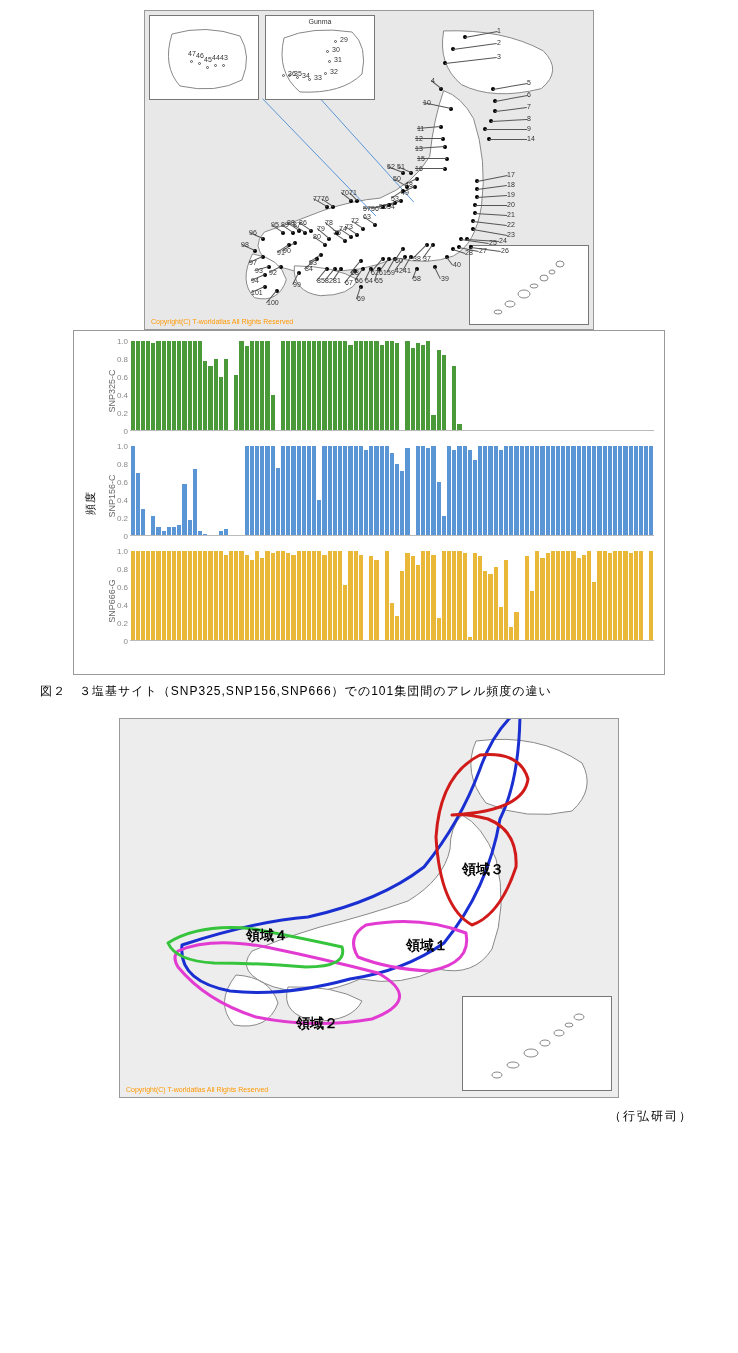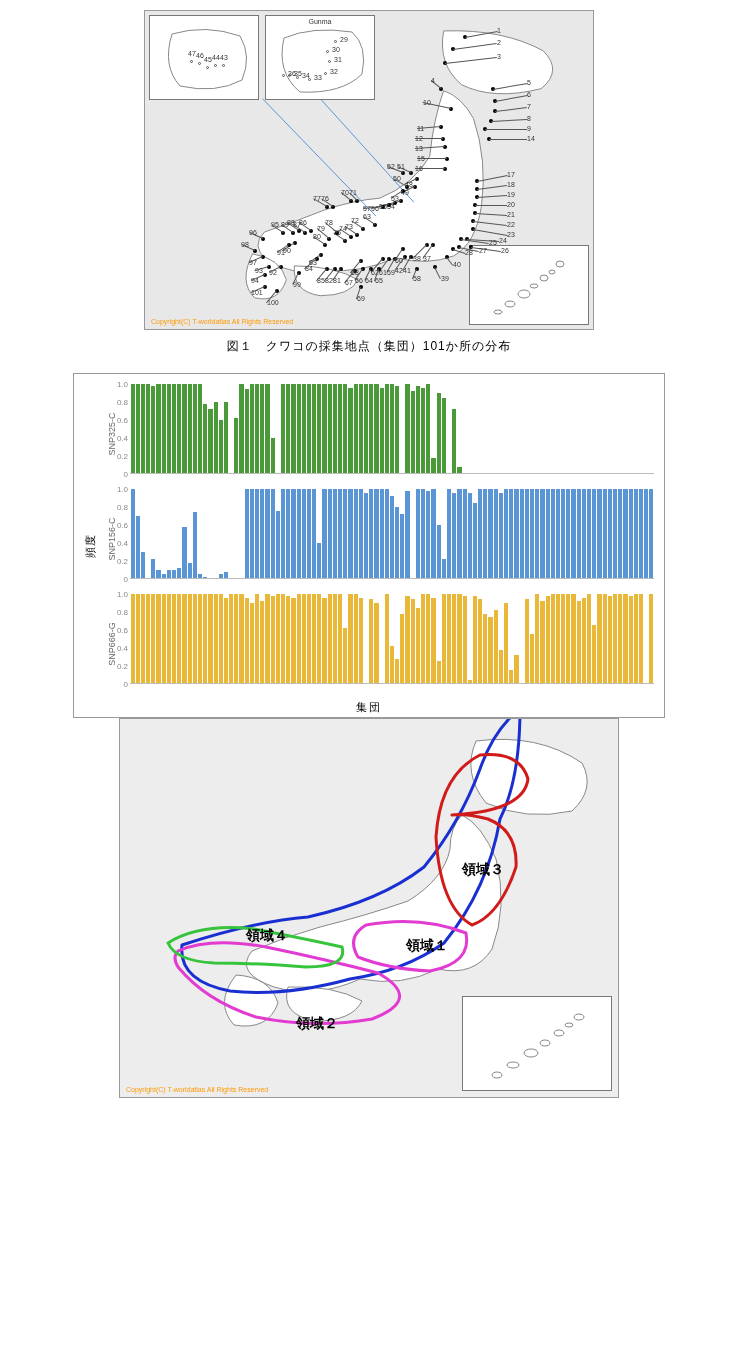--- a/index.html
+++ b/index.html
@@ -515,21 +515,20 @@
           <div class="pt-dot" style="left: 130px; top: 278px;"></div>
           <div class="pt-lead" style="left: 132px; top: 280px; width: 15.6205px; transform: rotate(129.806deg);"></div>
           <div class="pt-lbl" style="left: 122px; top: 288px;">100</div>
           <div class="pt-dot" style="left: 118px; top: 274px;"></div>
           <div class="pt-lead" style="left: 120px; top: 276px; width: 15.2315px; transform: rotate(156.801deg);"></div>
           <div class="pt-lbl" style="left: 106px; top: 278px;">101</div>
         </div>
 
       <div class="copyright">Copyright(C) T-worldatlas All Rights Reserved</div>
     </div>
-    <div class="caption">図１　クワコの採集地点（集団）101か所の分布</div>
   </div>
 
   <div class="figure">
     <div class="fig2-frame">
       <div class="fig2-ylab">頻度</div>
 
       <div class="panel p1">
         <div class="panel-ylab">SNP325-C</div>
         <div class="panel-ticks" id="ticks0">
             <div class="panel-tick" style="bottom: 0%;">0</div>
@@ -868,22 +867,22 @@
             <div class="bar yellow" style="height: 100%;"></div>
             <div class="bar yellow" style="height: 98%;"></div>
             <div class="bar yellow" style="height: 100%;"></div>
             <div class="bar yellow" style="height: 100%;"></div>
             <div class="bar yellow" style="height: 0%;"></div>
             <div class="bar yellow" style="height: 100%;"></div>
           </div>
         <div class="panel-axis"></div>
       </div>
 
-      <div class="fig2-xlab">集団</div>
     </div>
+    <div class="caption" style="text-align:left;padding-left:40px">図２　３塩基サイト（SNP325,SNP156,SNP666）での101集団間のアレル頻度の違い</div>
   </div>
 
   <div class="figure">
     <div class="fig3-frame">
       <svg viewBox="0 0 500 380" width="500" height="380" style="position:absolute;inset:0">
 
         <g fill="#ffffff" stroke="#888" stroke-width="1">
           <path d="M356 22 Q418 14 462 44 Q476 70 452 92 Q406 102 366 84 Q342 54 356 22 Z"></path>
           <path d="M342 96 Q362 106 376 140 Q388 188 372 230 Q354 258 318 250 Q282 268 240 260 Q196 280 154 268 Q114 254 132 232 Q164 218 200 208 Q248 196 288 182 Q324 160 330 130 Q330 108 342 96 Z"></path>
           <path d="M168 268 Q214 266 242 282 Q232 302 196 302 Q160 296 168 268 Z"></path>
@@ -915,14 +914,15 @@
               <ellipse cx="50" cy="68" rx="6" ry="3"></ellipse>
             <ellipse cx="34" cy="78" rx="5" ry="3"></ellipse>
           </g>
         </svg>
       </div>
 
       <div class="copyright">Copyright(C) T-worldatlas All Rights Reserved</div>
     </div>
   </div>
 
+  <div class="author">（行弘研司）</div>
 
 </div>
 
 </body></html>

